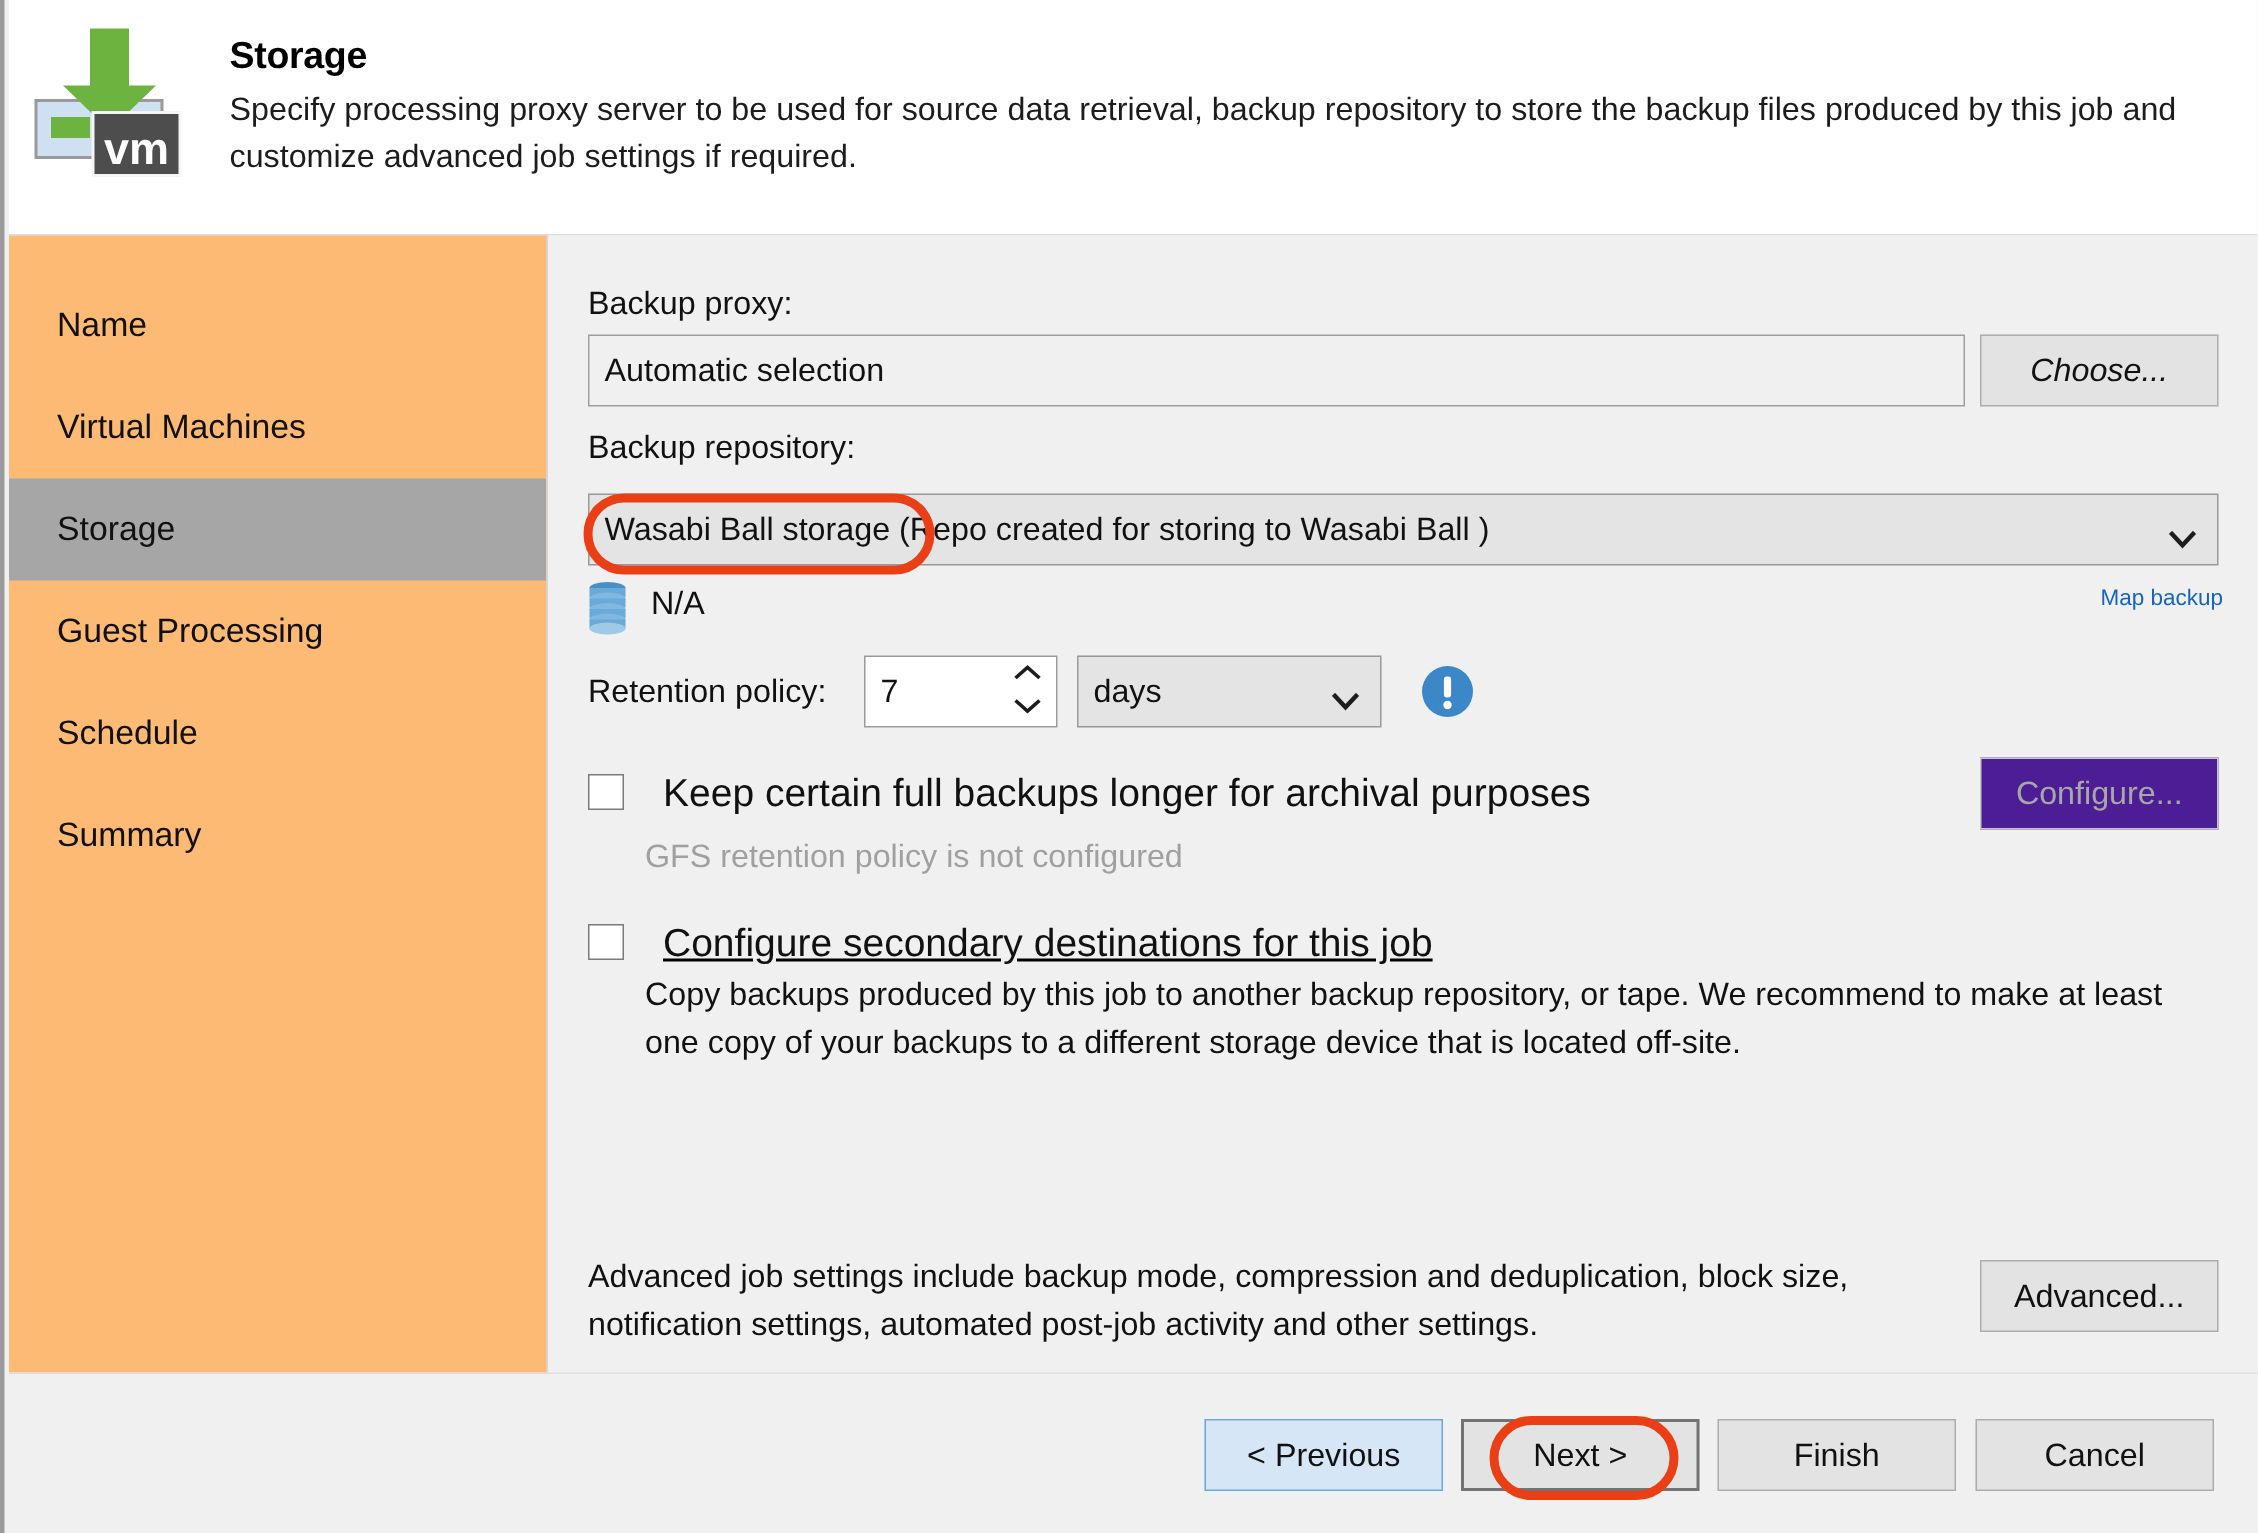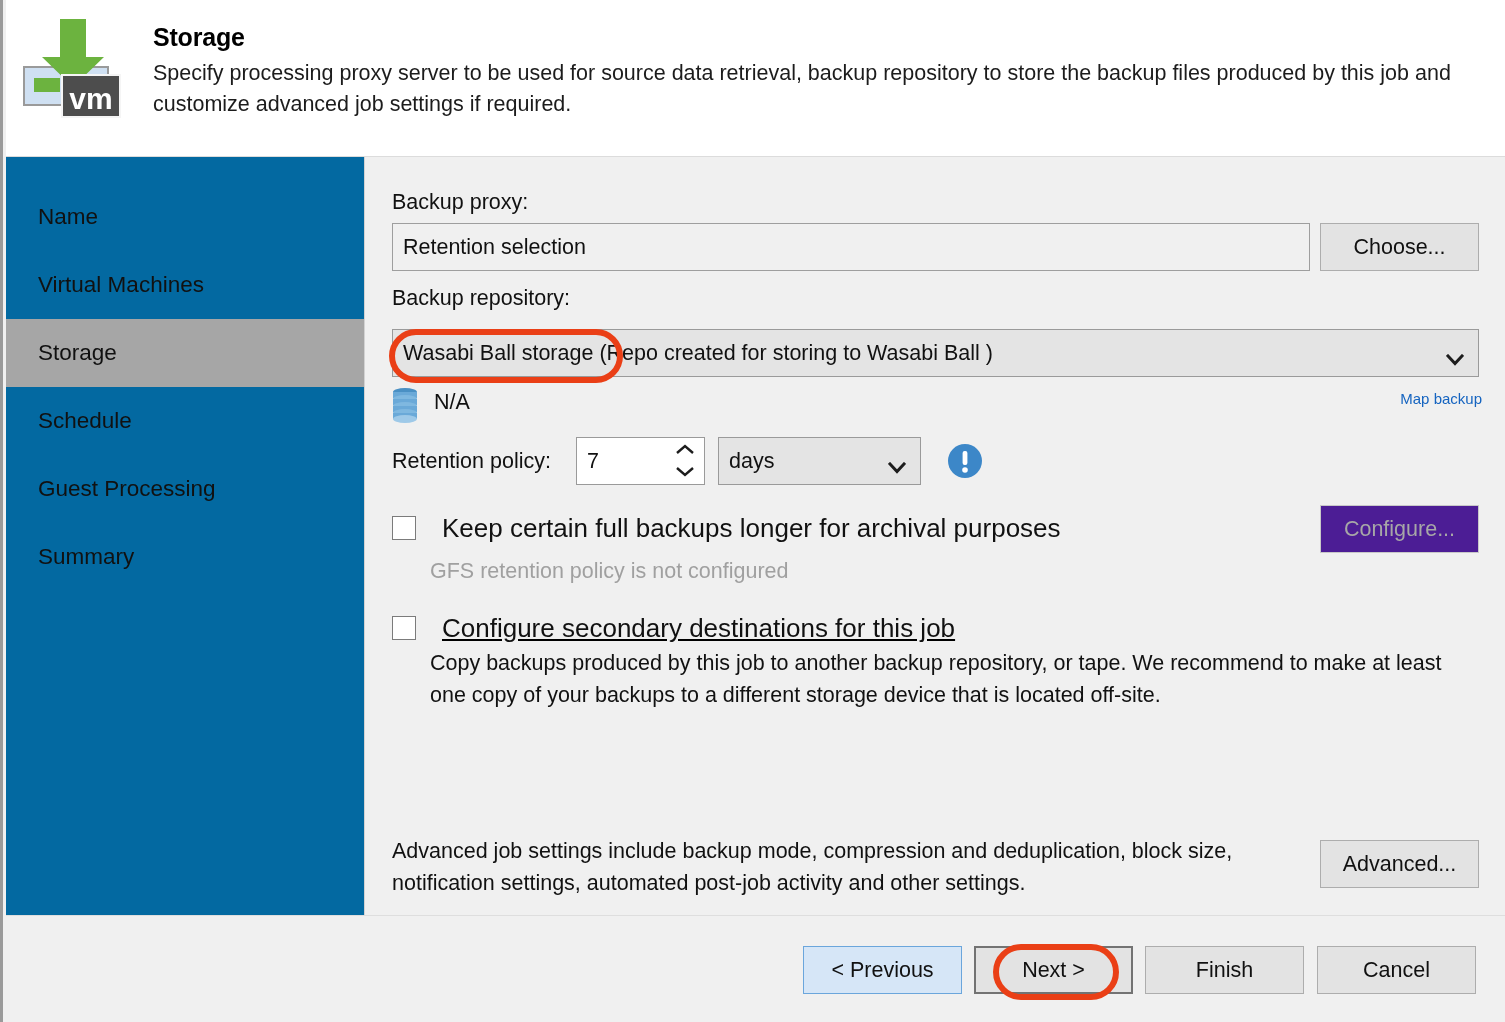--- a/index.html
+++ b/index.html
@@ -41,21 +41,21 @@
   }
   #header-desc {
     font-size: 21.5px; line-height: 31px; color: #1c1c1c;
     max-width: 1325px;
   }
 
   
   #sidebar {
     position: absolute; left: 3px; top: 157px;
     width: 359px; height: 758px;
-    background: #0369a1;
+    background: #fdba74;
     border-right: 1px solid #d2d2d2;
   }
   .side-item {
     position: relative;
     height: 68px; line-height: 68px;
     padding-left: 32px;
     font-size: 22.5px; color: #111;
     cursor: default;
     white-space: nowrap;
   }
@@ -173,34 +173,34 @@
       <div id="header-title">Storage</div>
       <div id="header-desc">Specify processing proxy server to be used for source data retrieval, backup repository to store the backup files produced by this job and customize advanced job settings if required.</div>
     </div>
   </div>
 
   <div id="sidebar">
     <div style="height:26px"></div>
     <div class="side-item"><span>Name</span></div>
     <div class="side-item"><span>Virtual Machines</span></div>
     <div class="side-item selected"><span>Storage</span></div>
+    <div class="side-item"><span>Guest Processing</span></div>
     <div class="side-item"><span>Schedule</span></div>
-    <div class="side-item"><span>Guest Processing</span></div>
     <div class="side-item"><span>Summary</span></div>
   </div>
 
   <div id="content">
 
     <div style="position:absolute;left:26px;top:33px;" class="fieldlabel">Backup proxy:</div>
 
     <div class="textbox" style="position:absolute;left:26px;top:66px;width:918px;height:48px;">
-      <span>Retention selection</span>
-    </div>
-
-    <div class="btn" style="position:absolute;left:954px;top:66px;width:159px;height:48px;">
+      <span>Automatic selection</span>
+    </div>
+
+    <div class="btn" style="position:absolute;left:954px;top:66px;width:159px;height:48px;font-style:italic;">
       <span>Choose...</span>
     </div>
 
     <div style="position:absolute;left:26px;top:129px;" class="fieldlabel">Backup repository:</div>
 
     <div class="combobox" style="position:absolute;left:26px;top:172px;width:1087px;height:48px;">
       <span>Wasabi Ball storage (Repo created for storing to Wasabi Ball )</span>
       <span class="chev">
         <svg width="18" height="12" viewBox="0 0 18 12">
             <path d="M2 2 L9 9.5 L16 2" stroke="#1d1d1d" stroke-width="3" fill="none" stroke-linecap="square"></path>

